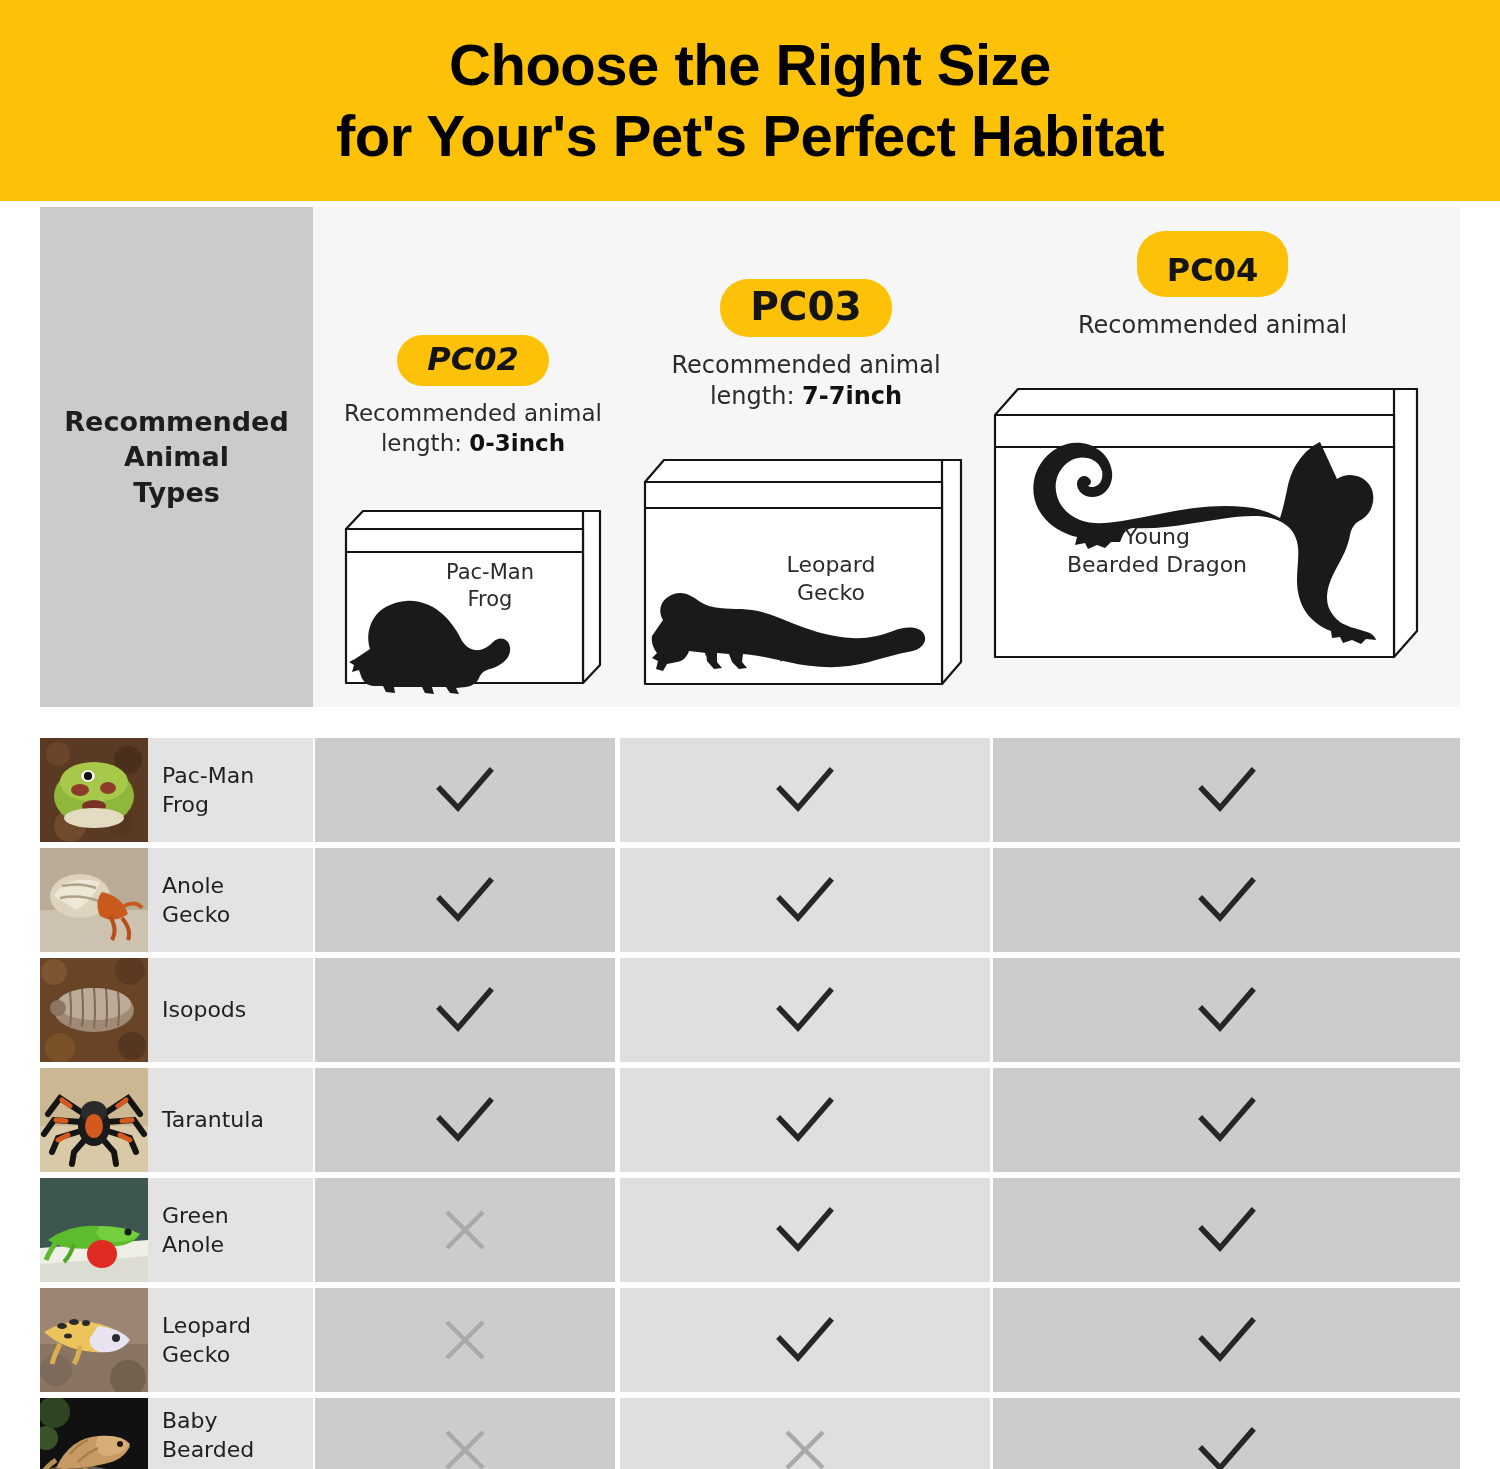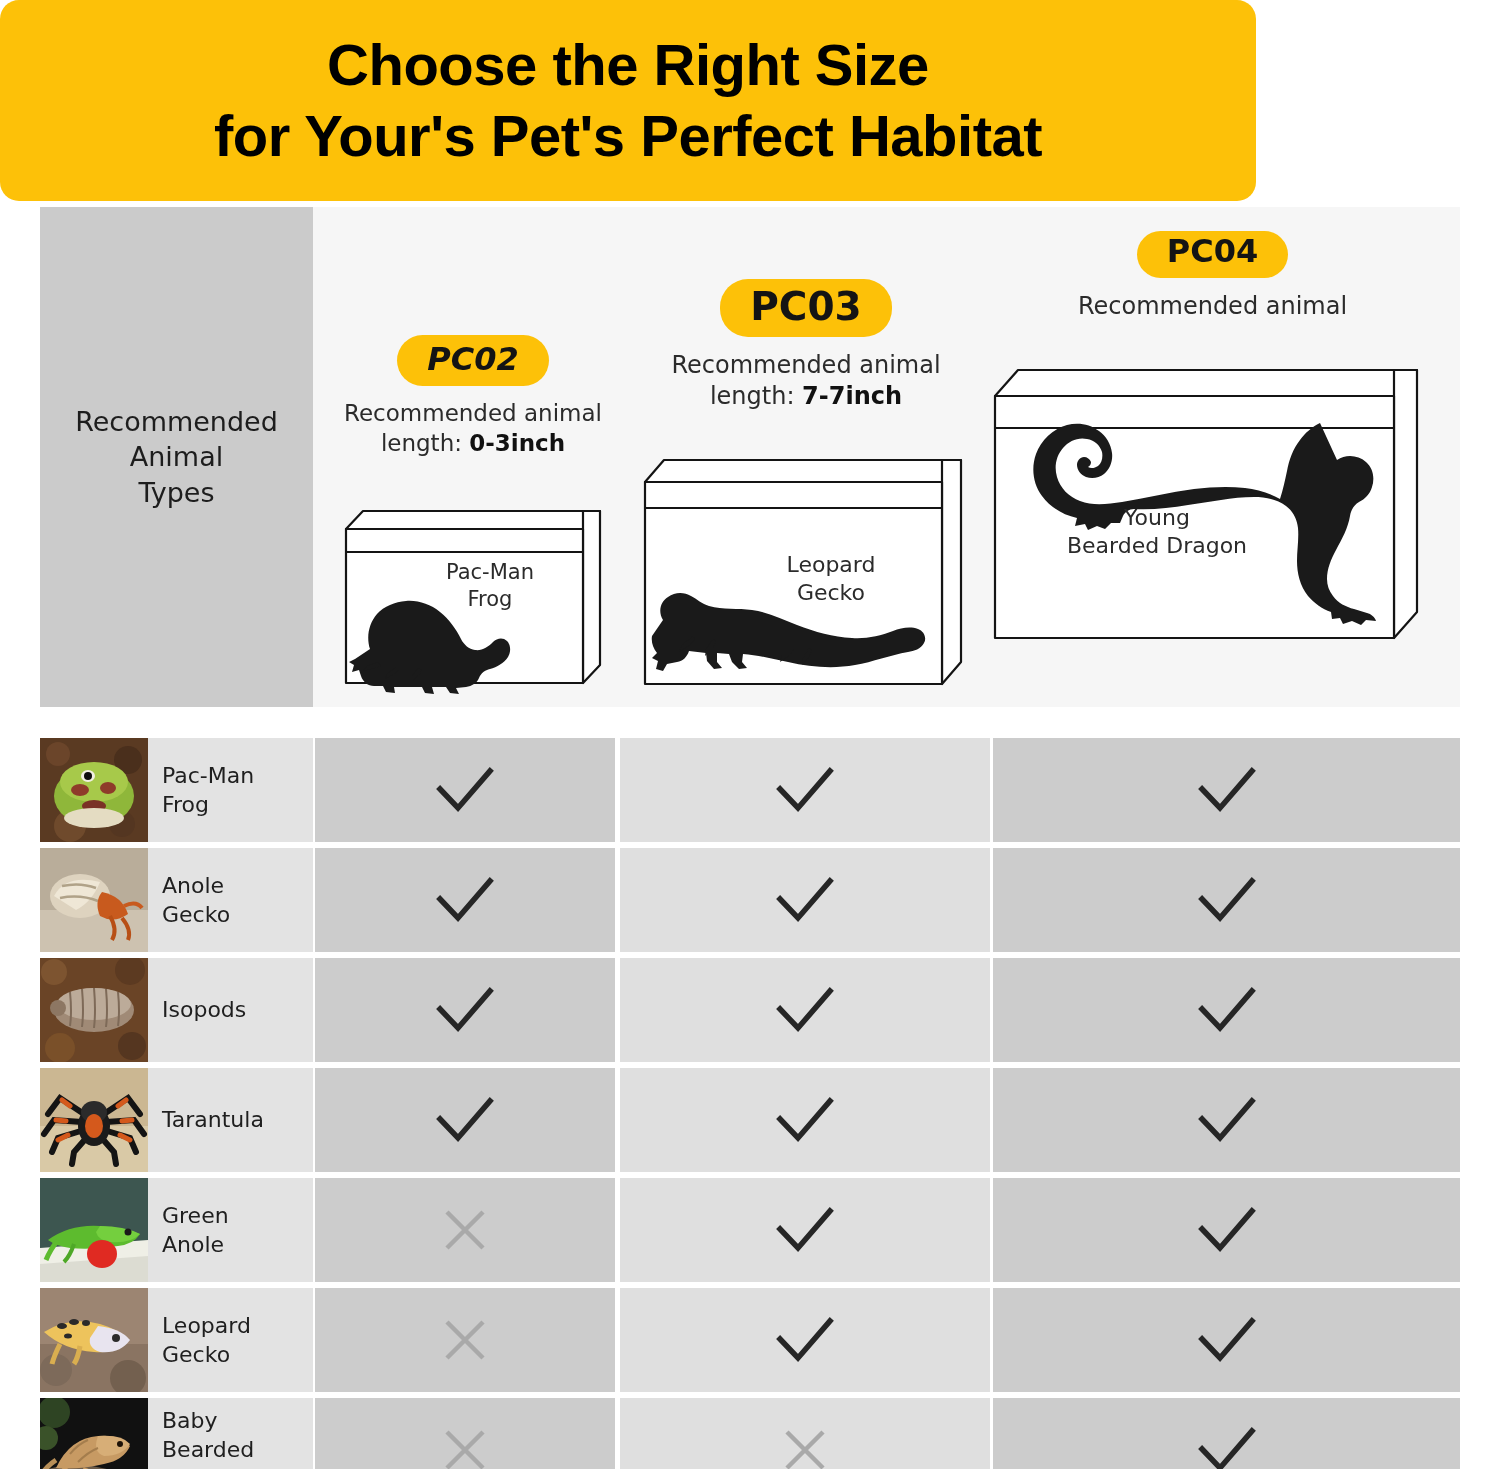--- a/index.html
+++ b/index.html
@@ -5,28 +5,27 @@
   * { box-sizing: border-box; margin: 0; padding: 0; }
   html, body {
     width: 1500px; height: 1469px;
     background: #ffffff;
     font-family: "Liberation Sans", "DejaVu Sans", sans-serif;
     overflow: hidden;
   }
 
   
   .banner {
-    width: 1256px;
+    width: 1500px;
     height: 201px;
     background: #FDC108;
     display: flex;
     flex-direction: column;
     align-items: center;
     justify-content: center;
-    border-radius: 19px;
   }
   .banner-line {
     color: #000000;
     font-weight: bold;
     font-size: 58px;
     line-height: 1.22;
     letter-spacing: -0.5px;
     white-space: nowrap;
     font-family: "Liberation Sans", "DejaVu Sans", sans-serif;
   }
@@ -46,20 +45,21 @@
     display: flex;
     align-items: center;
     justify-content: center;
   }
   .top-left-label {
     text-align: center;
     font-size: 27px;
     line-height: 1.32;
     color: #1d1d1d;
     font-family: "DejaVu Sans", "Liberation Sans", sans-serif;
+    font-weight: bold;
   }
   .top-right-block {
     position: absolute;
     left: 313px; top: 6px;
     width: 1147px; height: 500px;
     background: #f6f6f6;
   }
 
   
   .prod {
@@ -216,21 +216,21 @@
             <path d="M160 216 l-9 9 l-2 7 l10 -7 l4 -6 z"></path>
             <path d="M178 218 l-6 10 l-1 7 l7 -8 l3 -7 z"></path>
           </g>
           <text x="200" y="142" text-anchor="middle" font-size="22" fill="#2b2b2b" font-family="DejaVu Sans, Liberation Sans, sans-serif">Leopard</text>
           <text x="200" y="170" text-anchor="middle" font-size="22" fill="#2b2b2b" font-family="DejaVu Sans, Liberation Sans, sans-serif">Gecko</text>
         </svg>
       </div>
     </div>
 
     <div class="prod" style="left:672px; top:24px; width:455px;">
-      <div class="badge" style="font-size:32px; padding:1px 30px 8px;">PC04</div>
+      <div class="badge" style="font-size:32px; padding:20px 30px 8px;">PC04</div>
       <div class="rec-line" style="font-size:24px; margin-top:13px;">
         <div>Recommended animal</div>
       </div>
       <div class="tank-wrap" style="margin-top:18px;">
         <svg width="455" height="328" viewBox="0 0 455 328">
           <g fill="#ffffff" stroke="#141414" stroke-width="2.2" stroke-linejoin="round">
             <path d="M10 56 L33 30 L432 30 L409 56 Z"></path>
             <path d="M409 30 L432 30 L432 272 L409 298 Z"></path>
             <path d="M10 56 L409 56 L409 298 L10 298 Z"></path>
             <path d="M10 88 L409 88"></path>

